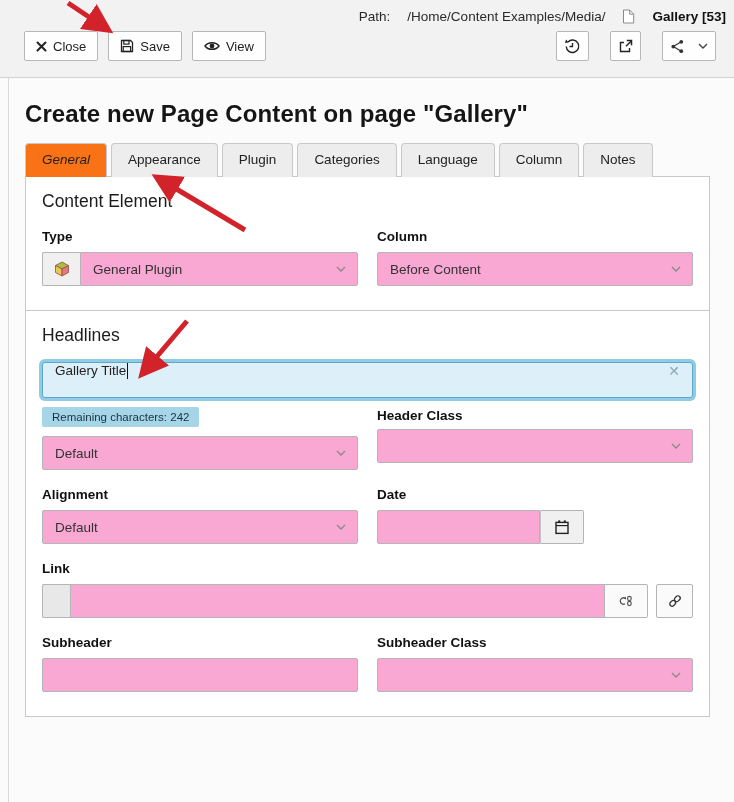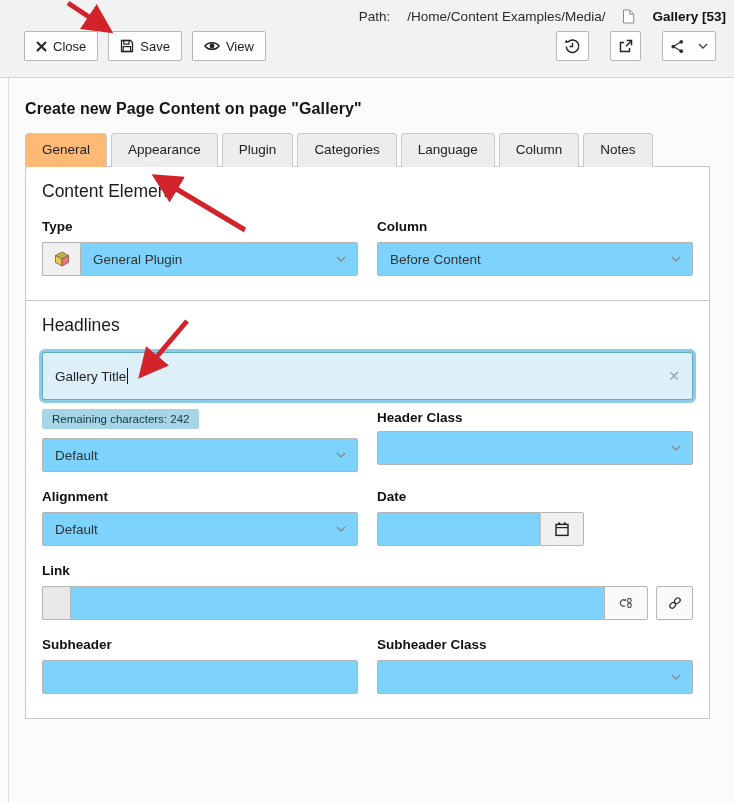--- a/index.html
+++ b/index.html
@@ -21,54 +21,54 @@
     background:#fefefe; border:1px solid #b7b7b7; border-radius:2px;
     padding:0 11px; font-size:13px; color:#222; cursor:pointer;
   }
   .btn + .btn { margin-left:10px; }
   .toolbar-right { margin-left:auto; display:flex; gap:11px; }
   .iconbtn { padding:0 7px; min-width:31px; justify-content:center; }
   .icon { display:inline-flex; align-items:center; justify-content:center; }
   
   .module { border-left:1px solid #dadada; margin-left:8px; min-height:724px;
             padding:22px 24px 0 16px; background:#fbfbfb; }
-  h1.page-title { font-size:16px; font-weight:600; color:#151515; letter-spacing:.1px; }
+  h1.page-title { font-size:24px; font-weight:600; color:#151515; letter-spacing:.1px; }
   
   .tabs { display:flex; gap:4px; margin-top:14px; position:relative; z-index:2; }
   .tab {
     background:#ededed; border:1px solid #c8c8c8; border-bottom:none;
     border-radius:4px 4px 0 0; padding:8px 16px 9px; font-size:13.5px;
     color:#222; cursor:pointer; position:relative; top:1px;
   }
-  .tab.active { background:#fdba74; z-index:3; padding-bottom:10px; }
+  .tab.active { background:#f97316; z-index:3; padding-bottom:10px;font-style:italic; }
   
   .panel { background:#fff; border:1px solid #c8c8c8; position:relative; z-index:1; }
   .section { padding:14px 16px 20px; }
   .section + .section { border-top:1px solid #c8c8c8; }
   h2.section-title { font-size:17.5px; font-weight:400; color:#1c1c1c; margin-bottom:16px; }
   .row { display:grid; grid-template-columns:1fr 1fr; column-gap:19px; margin-bottom:16px; }
   .row:last-child { margin-bottom:4px; }
   .field-label { display:flex; align-items:center; gap:5px; font-size:13.5px; font-weight:bold;
                  color:#111; margin-bottom:7px; min-height:17px; }
   .select, .textinput {
-    height:34px; border:1px solid #b5b5b5; border-radius:2px; background:#7dd3fc;
+    height:34px; border:1px solid #b5b5b5; border-radius:2px; background:#f9a8d4;
     display:flex; align-items:center; font-size:13.5px; color:#333; position:relative;
   }
   .select { padding:0 28px 0 12px; cursor:pointer; }
   .select .chev { position:absolute; right:11px; top:50%; transform:translateY(-50%); }
   .inputgroup { display:flex; align-items:stretch; height:34px; }
   .inputgroup .prefixbox {
     width:38px; background:#f0f0f0; border:1px solid #b5b5b5; border-right:none;
     border-radius:2px 0 0 2px; display:flex; align-items:center; justify-content:center;
   }
   .inputgroup .select { flex:1; border-radius:0 2px 2px 0; }
   
   .focus-input {
-    height:48px; background:#ddeff8; border:1px solid #5fa8cb; border-radius:3px;
-    box-shadow:0 0 0 3px #8ecbe4; display:flex; align-items:center;
+    height:36px; background:#ddeff8; border:1px solid #5fa8cb; border-radius:3px;
+    box-shadow:0 0 0 3px #8ecbe4; display:flex; align-items:flex-start;
     padding:0 32px 0 12px; font-size:13.5px; color:#222; position:relative; margin:3px 0;
   }
   .focus-input .caret { display:inline-block; width:1px; height:16px; background:#111; margin-left:1px; }
   .focus-input .clear-x { position:absolute; right:12px; color:#8da6b2; font-size:14px; cursor:pointer; }
   .badge {
     display:inline-block; background:#a6d5e8; color:#17333f; font-size:11.5px;
     border-radius:2px; padding:4px 10px; margin-bottom:9px;
   }
   .stack-top { min-height:22px; margin-bottom:0; }
   .stack-top .field-label { margin-bottom:9px; }

